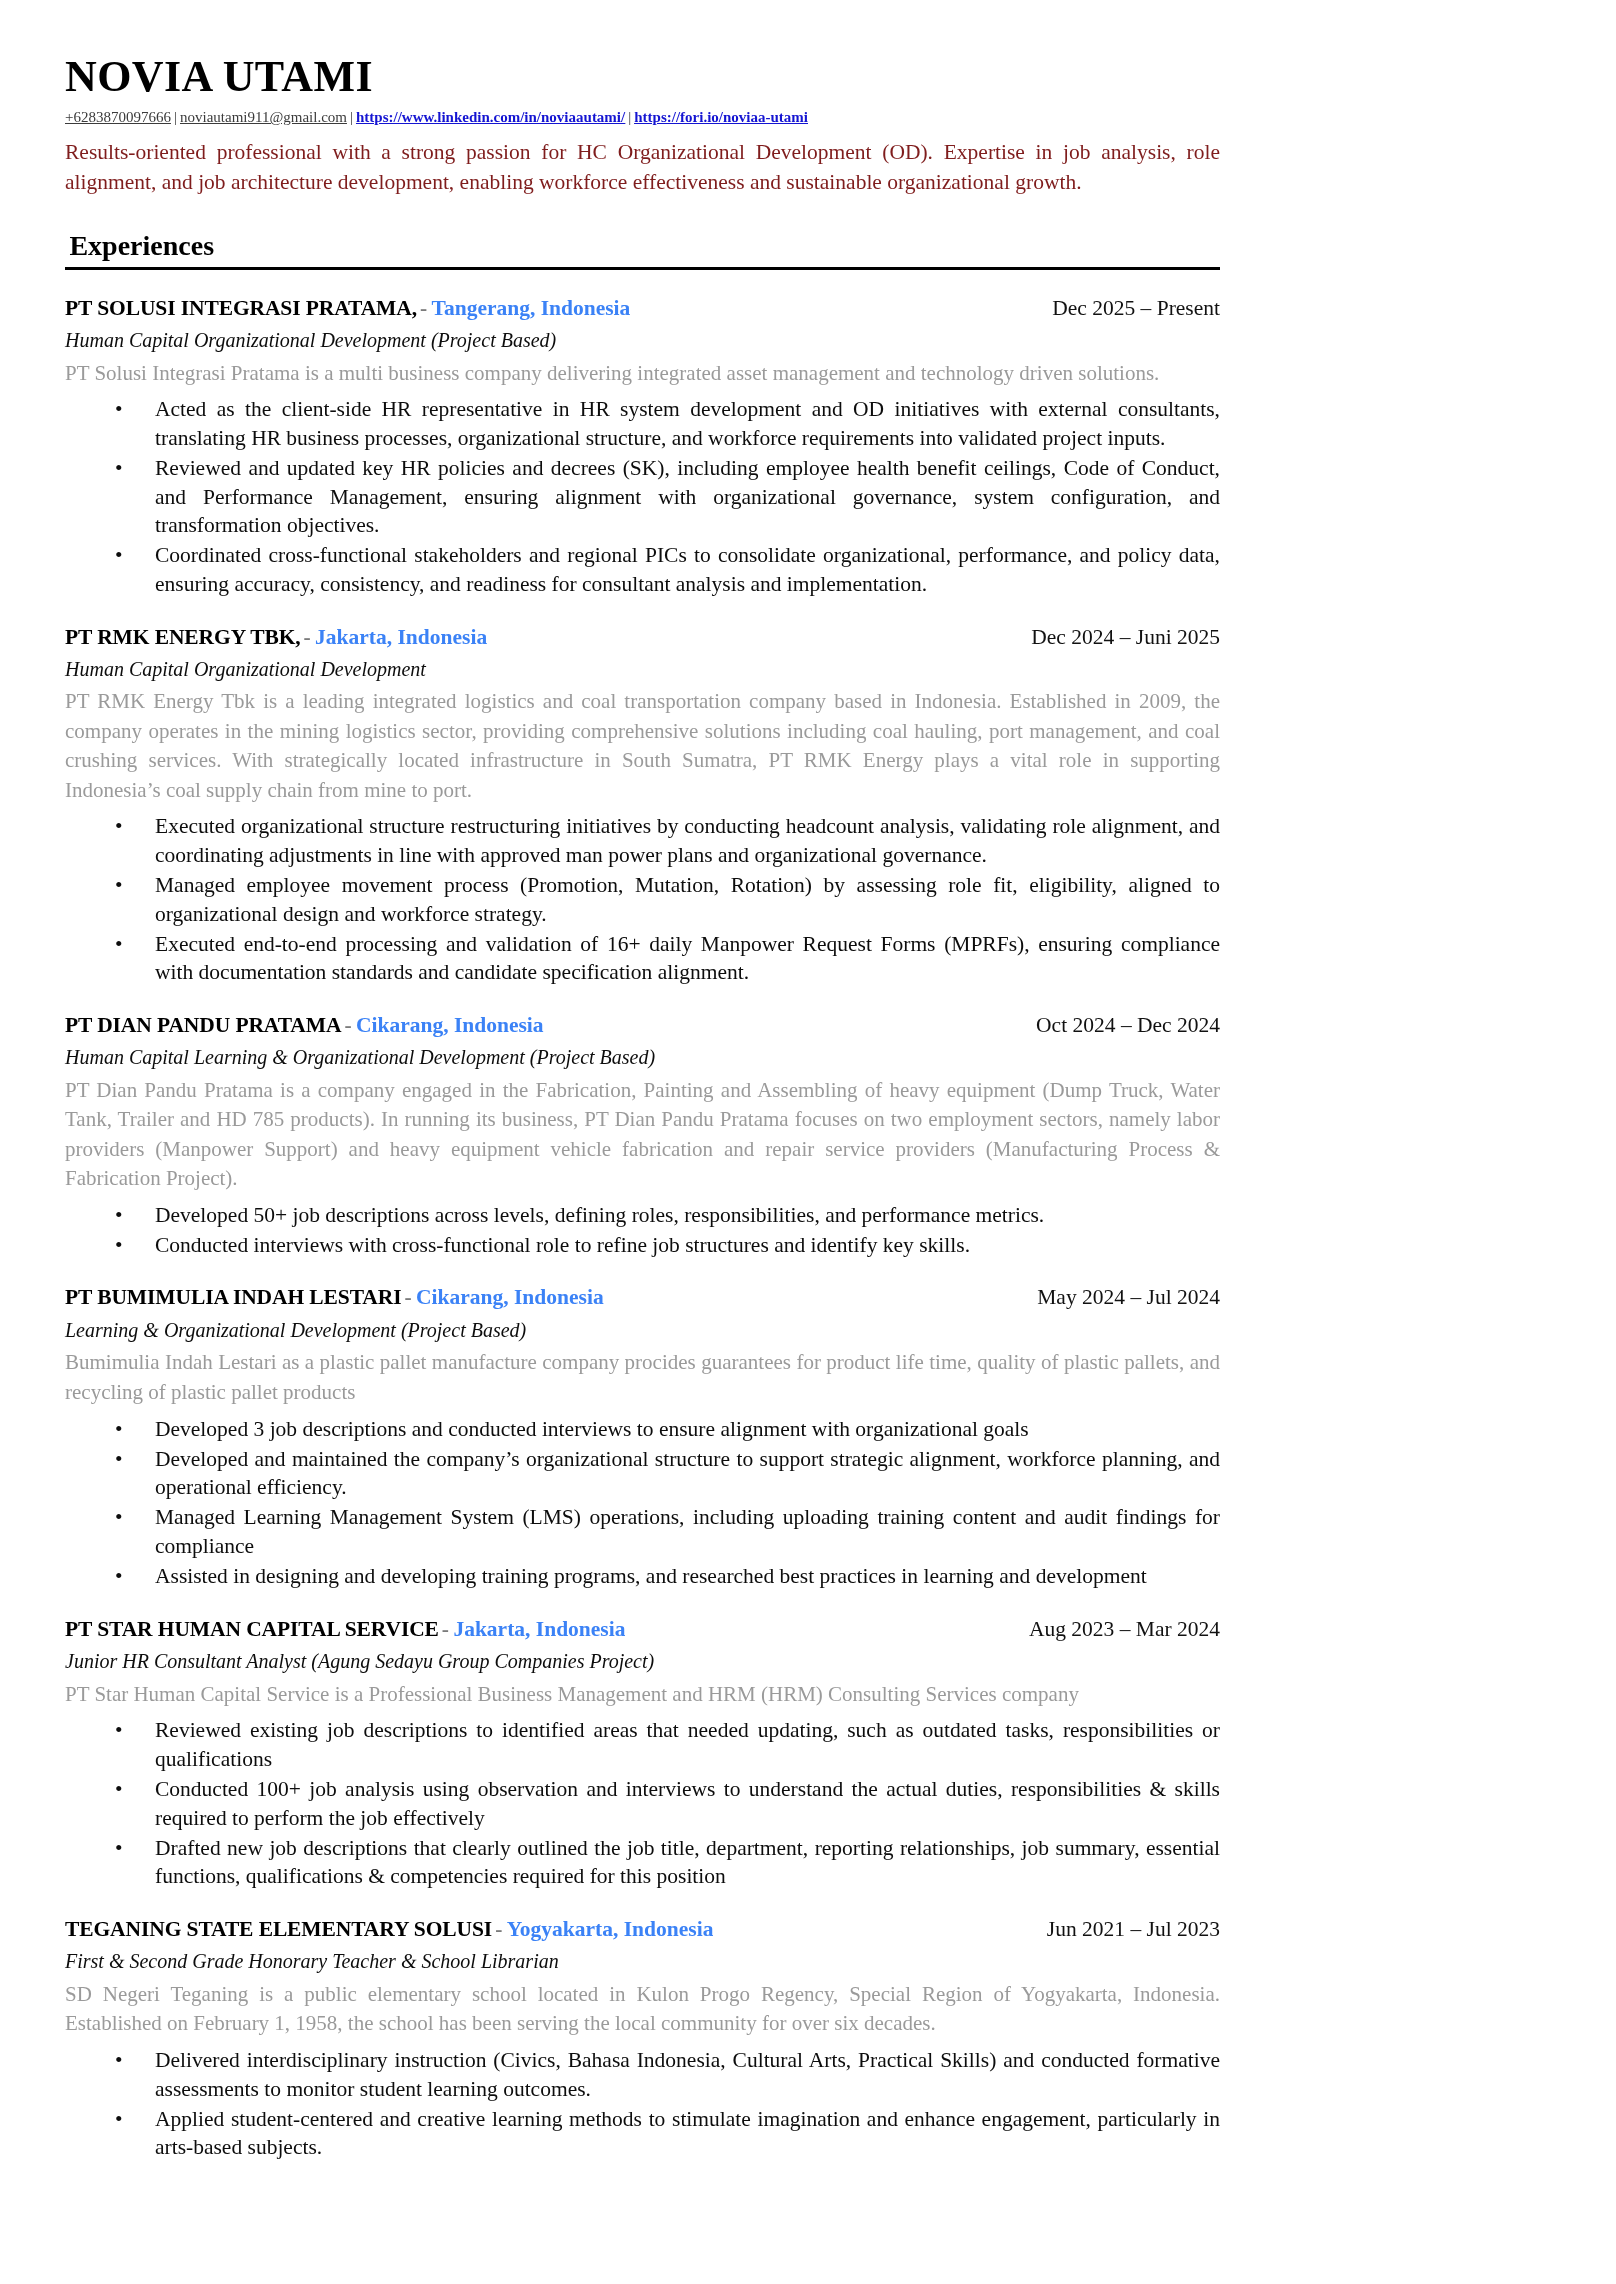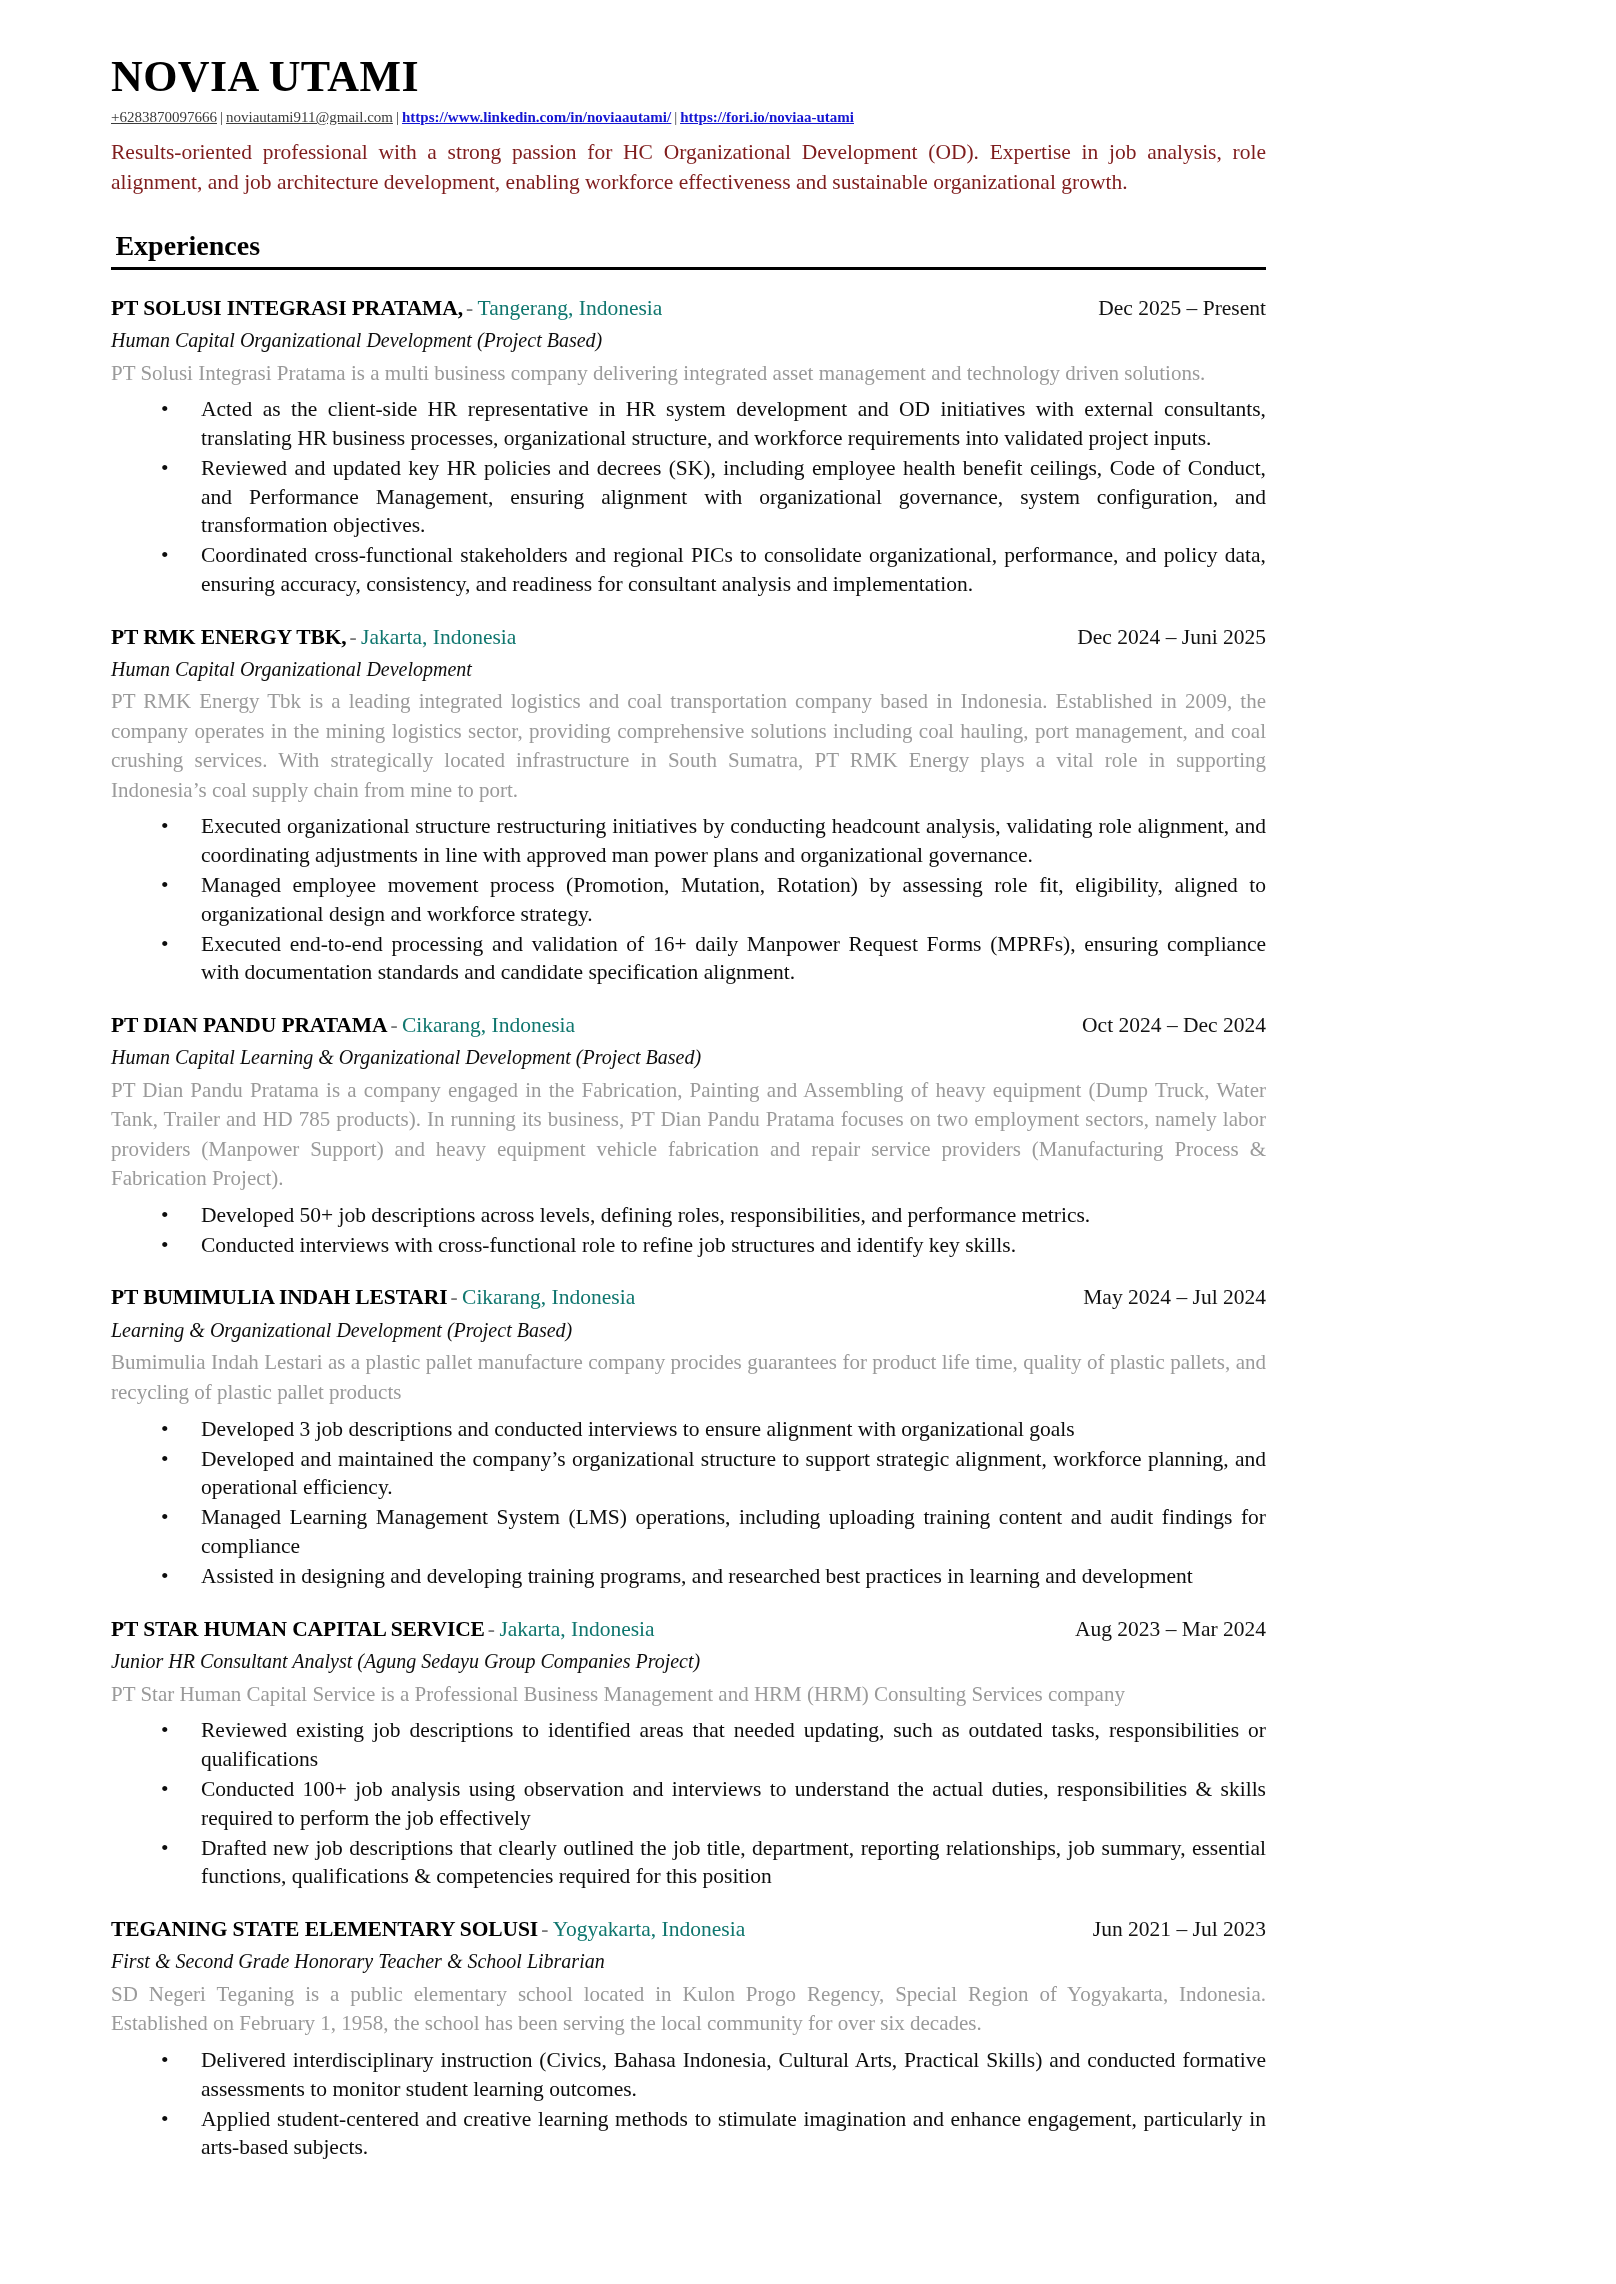--- a/index.html
+++ b/index.html
@@ -11,21 +11,20 @@
   body {
     font-family: "Liberation Serif", "DejaVu Serif", serif;
     color: #000000;
   }
   .page {
     width: 1285px;
     min-height: 2284px;
     background: #ffffff;
     padding: 43px 65px 30px 65px;
     position: relative;
-    margin-left: 46px;
   }
 
   
   .name {
     font-size: 44px;
     font-weight: bold;
     letter-spacing: 0.4px;
     line-height: 1.12;
     margin: 9px 0 6px 0;
     color: #000;
@@ -98,22 +97,22 @@
     font-weight: bold;
     color: #000;
     letter-spacing: -0.1px;
   }
   .dash {
     font-weight: bold;
     color: #7b7b7b;
     padding: 0 4.4px 0 3px;
   }
   .location {
-    font-weight: normal;
-    color: #0f766e;
+    font-weight: bold;
+    color: #3b82f6;
   }
   .dates {
     font-size: 21.5px;
     color: #111;
     white-space: nowrap;
     text-align: right;
     padding-left: 18px;
   }
   .role {
     font-size: 20px;

